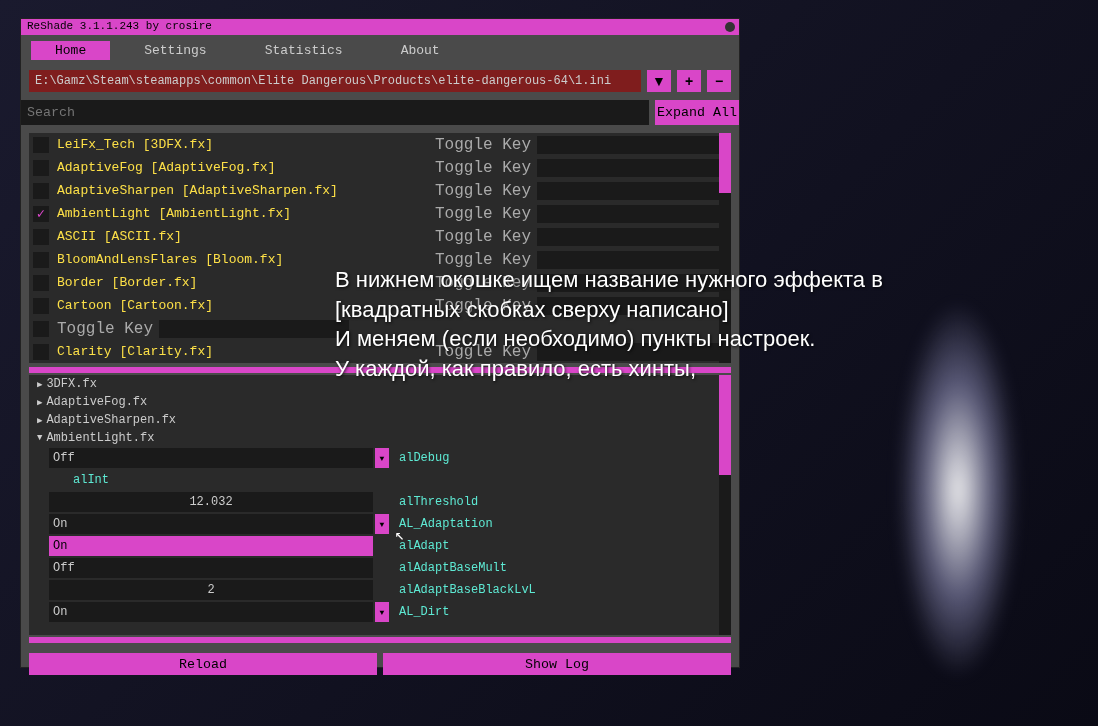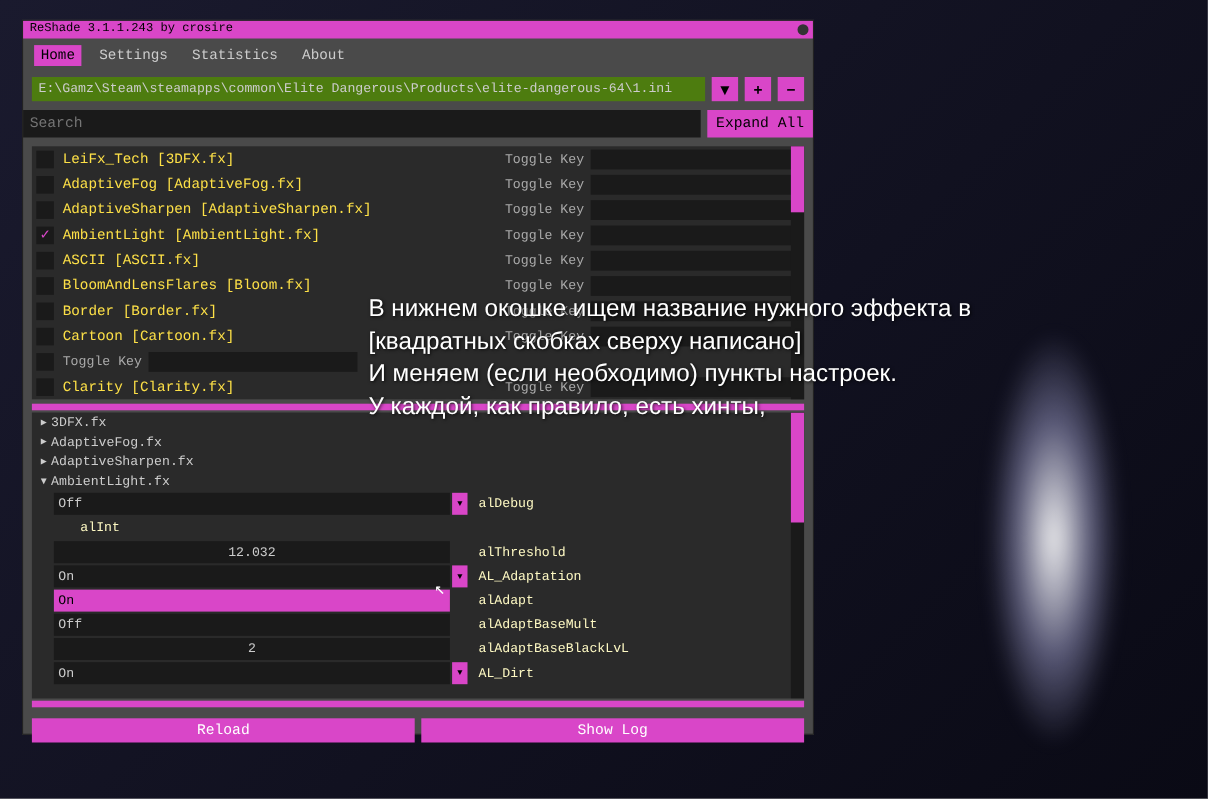--- a/index.html
+++ b/index.html
@@ -47,37 +47,37 @@
   background: #333;
   border-radius: 50%;
 }
 .tabs {
   display: flex;
   gap: 10px;
   padding: 6px 10px;
   color: #ccc;
 }
 .tab {
-  padding: 2px 6px;
+  padding: 2px 24px;
   cursor: pointer;
   text-align: right;
 }
 .tab.active {
   background: #d946c8;
   color: #000;
 }
 .path-row {
   display: flex;
   gap: 6px;
   padding: 4px 8px;
   align-items: center;
 }
 .path-input {
   flex: 1;
-  background: #4d7c0f;
+  background: #7f1d1d;
   color: #ccc;
   border: none;
   padding: 4px 6px;
   font-family: inherit;
   font-size: 12px;
 }
 .btn-small {
   width: 24px;
   height: 22px;
   background: #d946c8;
@@ -97,21 +97,21 @@
 }
 .search-input {
   flex: 1;
   background: #1a1a1a;
   color: #888;
   border: none;
   padding: 5px 6px;
   font-family: inherit;
 }
 .expand-btn {
-  width: 96px;
+  width: 84px;
   background: #d946c8;
   color: #000;
   border: none;
   cursor: pointer;
   font-family: inherit;
 }
 .effects-panel {
   margin: 4px 8px;
   background: #2a2a2a;
   height: 230px;
@@ -138,21 +138,21 @@
   color: #d946c8;
   font-size: 14px;
 }
 .effect-name {
   flex: 1;
   color: #fde047;
 }
 .toggle-label {
   color: #aaa;
   margin-right: 6px;
-  font-size: 12px;
+  font-size: 16px;
 }
 .toggle-input {
   width: 190px;
   height: 18px;
   background: #1a1a1a;
   border: none;
 }
 .scrollbar {
   position: absolute;
   right: 0;
@@ -190,21 +190,21 @@
   margin-right: 4px;
   font-size: 9px;
 }
 .setting-row {
   display: flex;
   align-items: center;
   height: 22px;
   padding-left: 20px;
 }
 .setting-value {
-  width: 360px;
+  width: 324px;
   height: 20px;
   background: #1a1a1a;
   color: #ccc;
   display: flex;
   align-items: center;
   justify-content: center;
   font-size: 12px;
   margin-right: 2px;
 }
 .setting-value.selected {
@@ -222,34 +222,34 @@
   height: 20px;
   background: #d946c8;
   color: #000;
   display: flex;
   align-items: center;
   justify-content: center;
   font-size: 8px;
   margin-right: 10px;
 }
 .setting-label {
-  color: #fef9c3;
+  color: #5eead4;
   font-size: 12px;
 }
 .no-arrow { margin-right: 24px; }
 .bottom-buttons {
   display: flex;
   gap: 6px;
   padding: 8px;
 }
 .bottom-btn {
   flex: 1;
   height: 22px;
   background: #d946c8;
-  color: #ffffff;
+  color: #000000;
   border: none;
   cursor: pointer;
   font-family: inherit;
 }
 .overlay-text {
   position: absolute;
   left: 335px;
   top: 265px;
   color: #fff;
   font-family: Arial, sans-serif;

